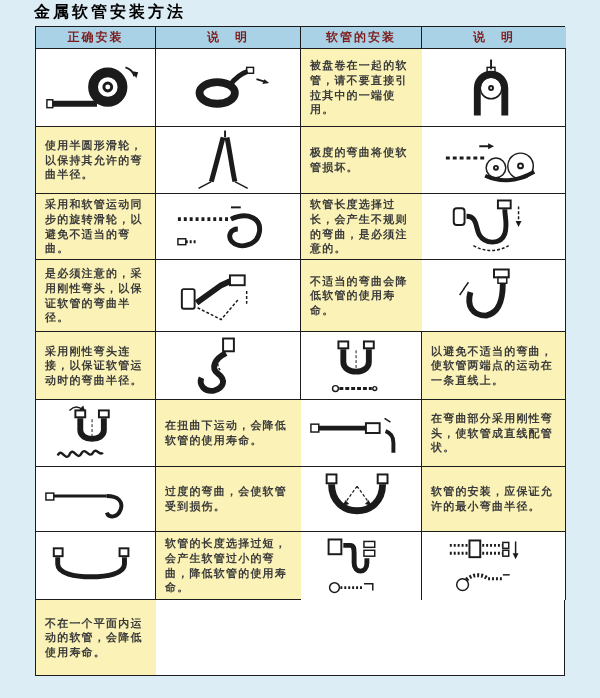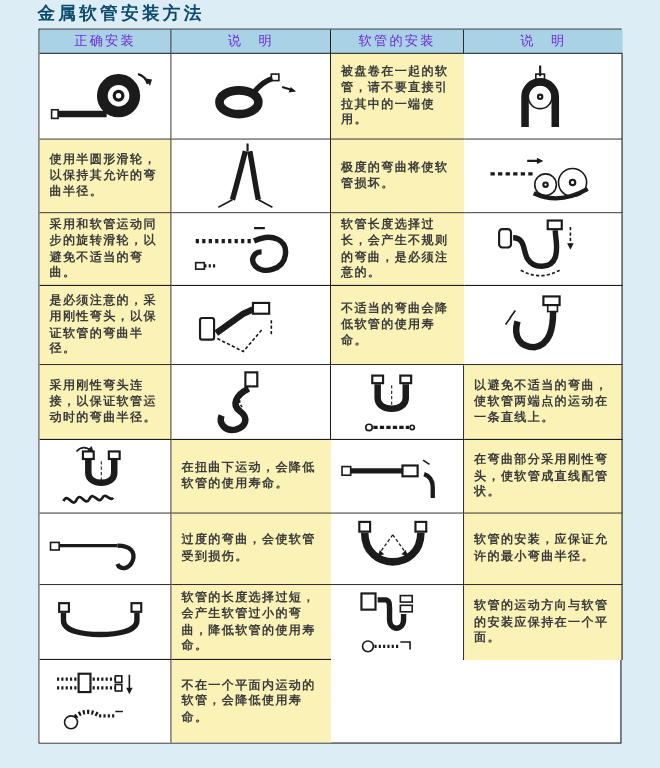--- a/index.html
+++ b/index.html
@@ -5,42 +5,42 @@
   * { margin:0; padding:0; box-sizing:border-box; }
   html,body { width:600px; height:698px; }
   body {
     background:#dcedf5;
     font-family:"Liberation Sans","DejaVu Sans",sans-serif;
     position:relative;
     overflow:hidden;
   }
   .page-title {
     position:absolute; left:34px; top:2px;
-    font-size:16px; font-weight:bold; color:#0c4a6e;
+    font-size:16px; font-weight:bold; color:#000000;
     letter-spacing:3px; font-family:"Liberation Serif","DejaVu Serif",serif;
   }
   .hose-table {
     position:absolute; left:35px; top:26px; width:530px;
     display:grid;
     grid-template-columns:120px 145px 121px 144px;
     grid-template-rows:22px 78px 67px 66px 72px 68px 67px 65px 68px 75px;
     border:1px solid #1c1c1c;
     background:#fff;
   }
   .cell {
     border-right:1px solid #1c1c1c;
     border-bottom:1px solid #1c1c1c;
     overflow:hidden;
   }
   .cell.col4 { border-right:none; }
   .cell.lastrow { border-bottom:none; }
   .hcell {
     background:#a9d2e6;
     display:flex; align-items:center; justify-content:center;
-    font-size:12px; font-weight:normal; color:#6d28d9; letter-spacing:2px;
+    font-size:12px; font-weight:bold; color:#7f1d1d; letter-spacing:2px;
   }
   .imgcell {
     background:#ffffff;
     display:flex; align-items:center; justify-content:center;
   }
   .desccell {
     background:#faf2b6;
     display:flex; align-items:center;
     padding:3px 7px 3px 9px;
     font-size:11px; font-weight:bold; color:#3b3b3b;
@@ -238,21 +238,20 @@
     <svg width="108" height="66" viewBox="0 0 110 66">
       <rect x="22" y="6" width="13" height="15" stroke-width="2"></rect>
       <rect x="58" y="8" width="11" height="6" stroke-width="1.5"></rect>
       <rect x="58" y="17" width="11" height="6" stroke-width="1.5"></rect>
       <path d="M37,12 L44,12 C48,12 48,16 48,20 L48,30 C48,41 61,41 61,30 L61,25" stroke-width="5"></path>
       <circle cx="28" cy="55" r="5" stroke-width="1.5"></circle>
       <line x1="34" y1="55" x2="58" y2="55" stroke-width="3" stroke-dasharray="2 2"></line>
       <path d="M58,51 h9 v7" stroke-width="1.5"></path>
     </svg>
   </div>
-  <div class="cell desccell lastrow">软管的运动方向与软管的安装应保持在一个平面。</div>
   <div class="cell imgcell lastrow">
     <svg width="108" height="66" viewBox="0 0 110 66">
       <rect x="30" y="7" width="11" height="17" stroke-width="2"></rect>
       <line x1="10" y1="12" x2="30" y2="12" stroke-width="3" stroke-dasharray="2 2"></line>
       <line x1="10" y1="20" x2="30" y2="20" stroke-width="3" stroke-dasharray="2 2"></line>
       <line x1="43" y1="12" x2="64" y2="12" stroke-width="3" stroke-dasharray="2 2"></line>
       <line x1="43" y1="20" x2="64" y2="20" stroke-width="3" stroke-dasharray="2 2"></line>
       <rect x="64" y="9" width="6" height="6" stroke-width="1.5"></rect>
       <rect x="64" y="17" width="6" height="6" stroke-width="1.5"></rect>
       <line x1="77" y1="8" x2="77" y2="22" stroke-width="1.5"></line>

